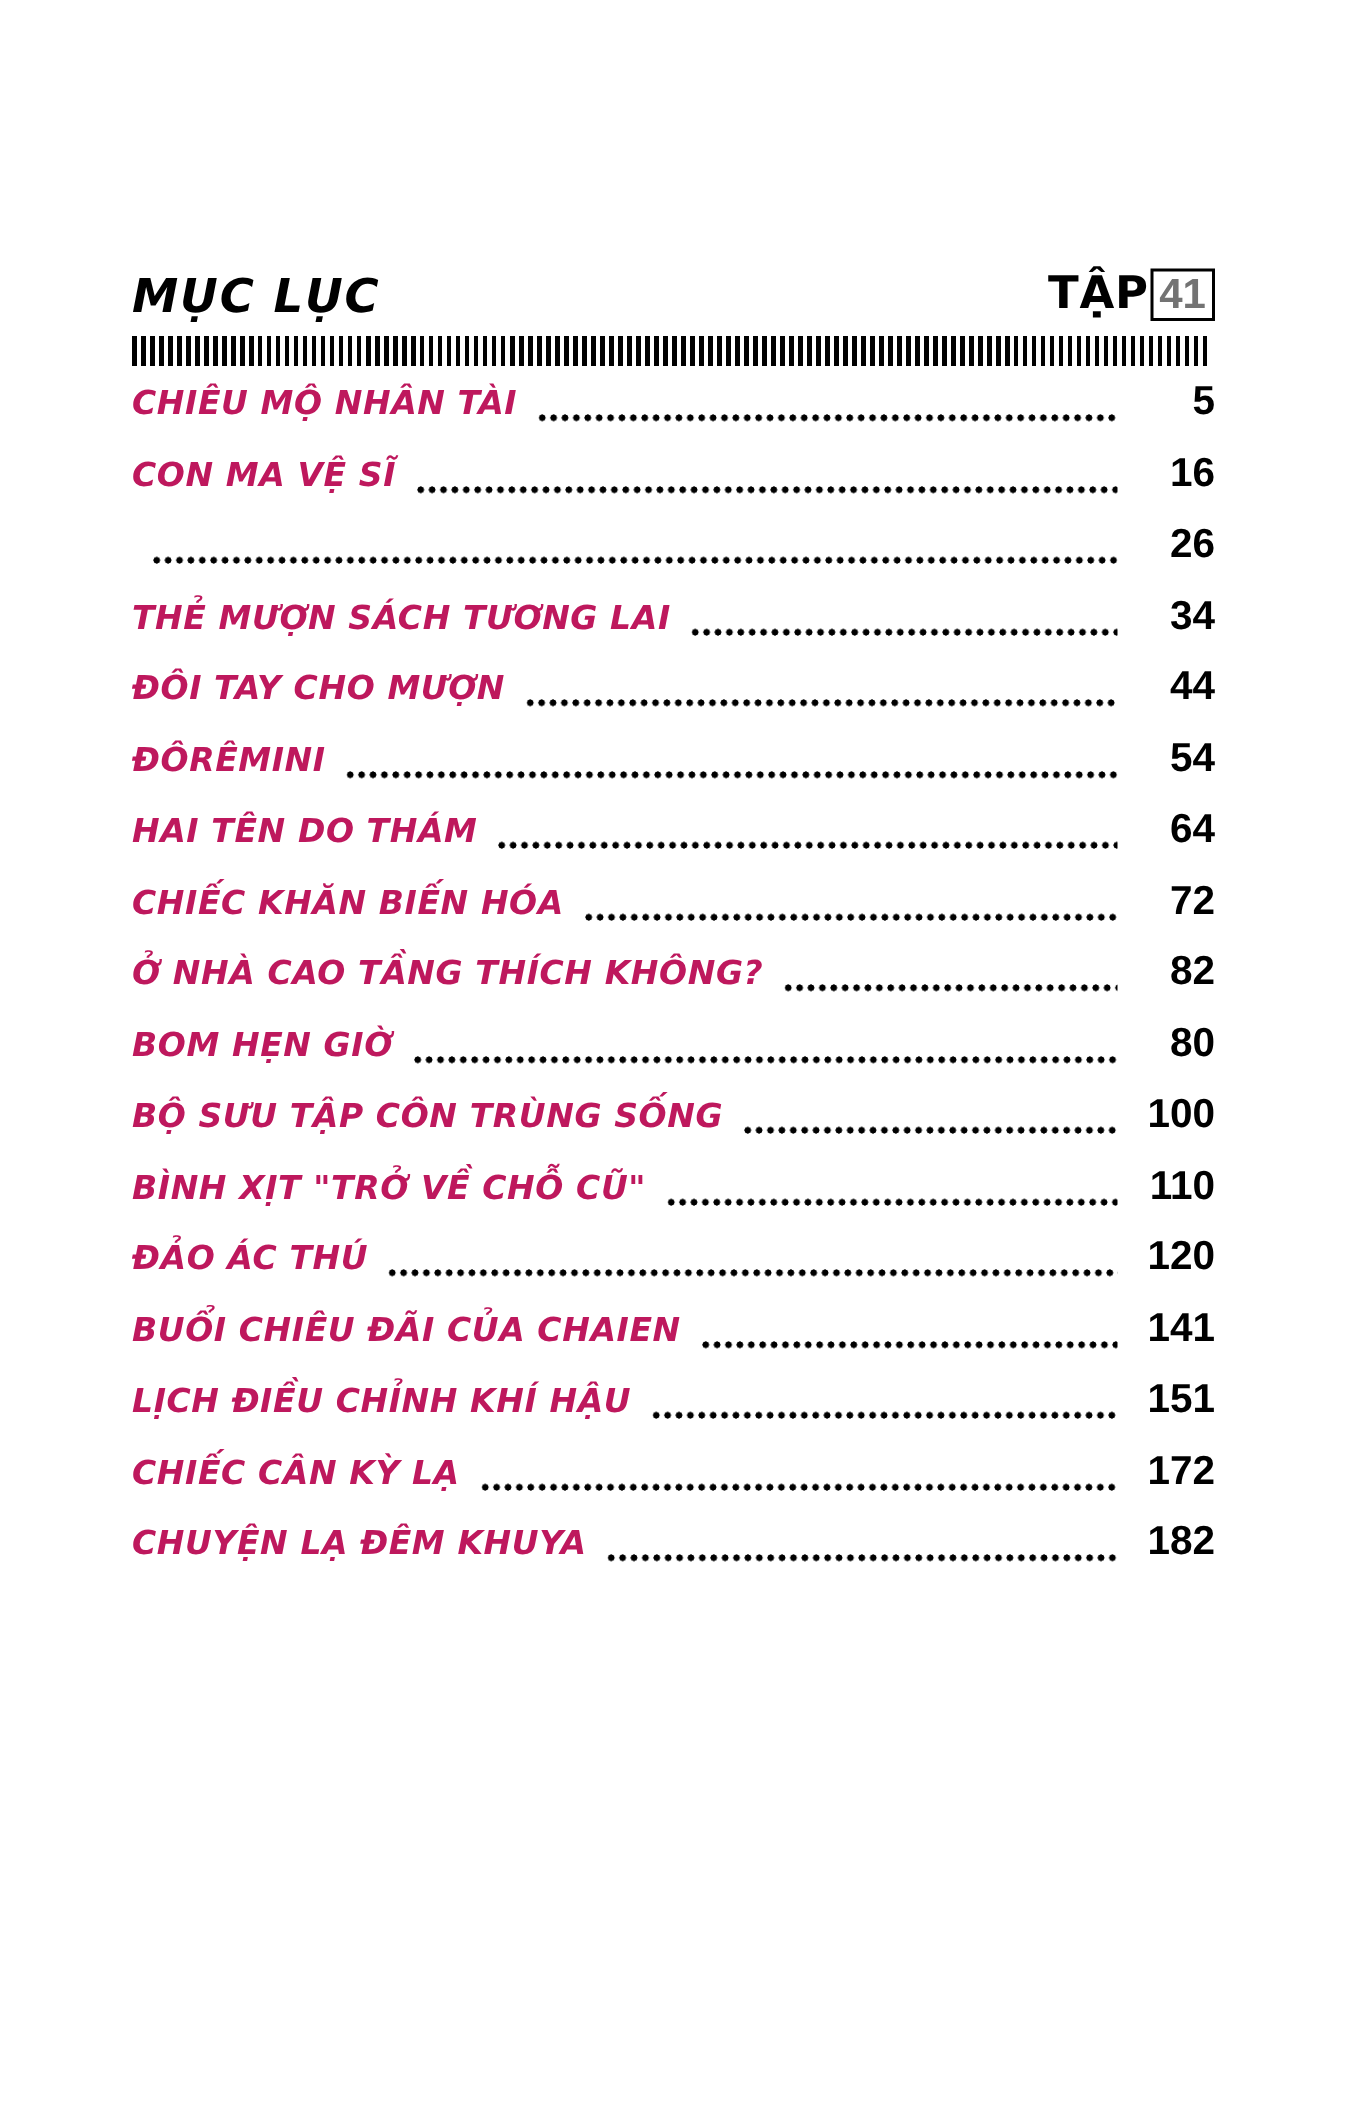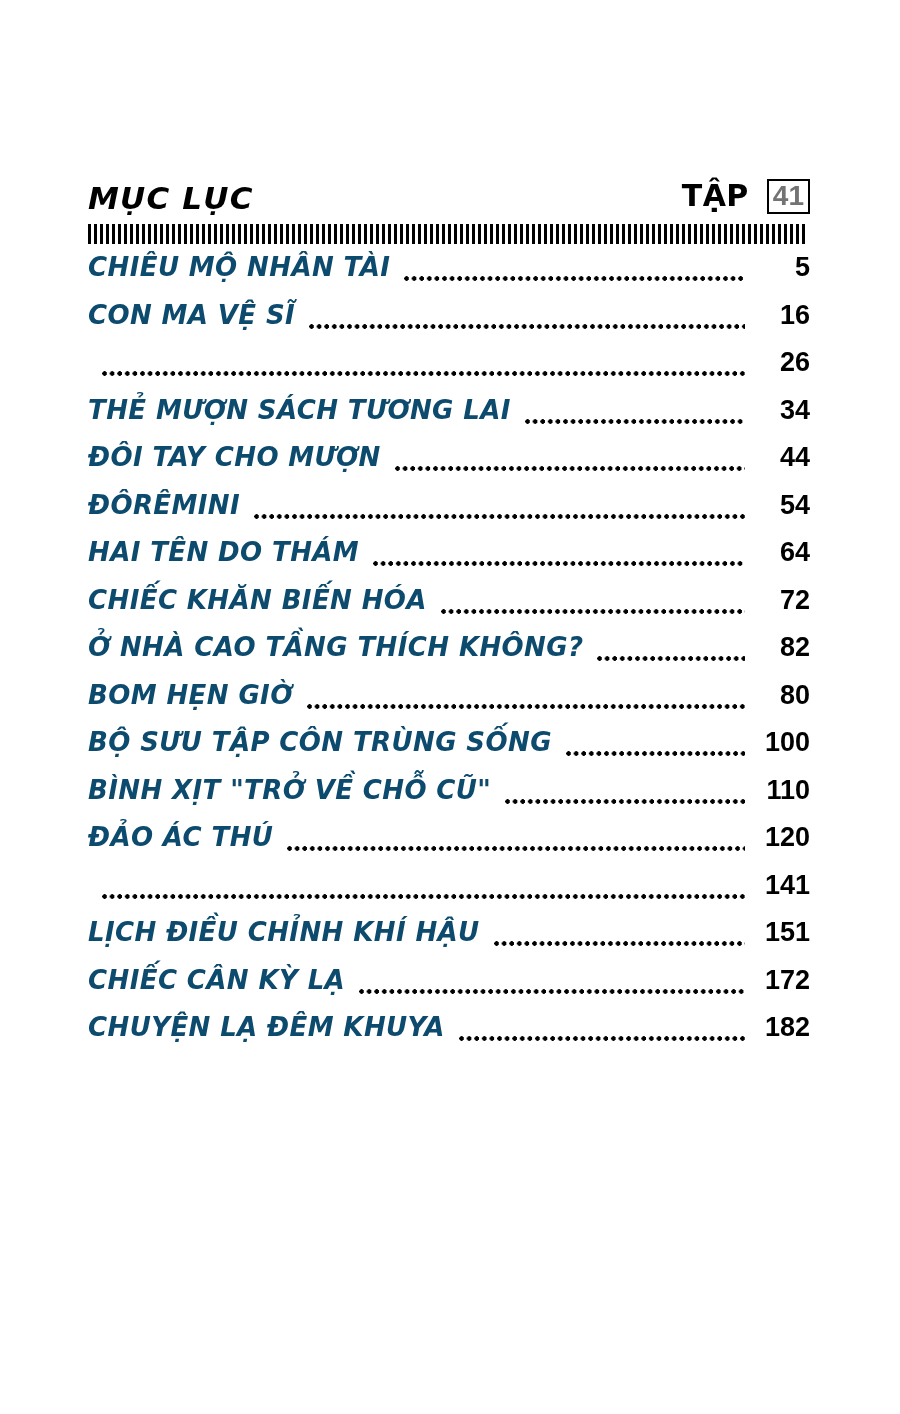--- a/index.html
+++ b/index.html
@@ -35,21 +35,21 @@
     font-weight: bold;
     font-style: italic;
     letter-spacing: 1.2px;
     color: #000;
     line-height: 1;
     white-space: nowrap;
   }
   #volume-group {
     display: flex;
     align-items: center;
-    gap: 18px;
+    gap: 1px;
     line-height: 1;
   }
   #volume-label {
     font-family: "DejaVu Sans", sans-serif;
     font-size: 30px;
     font-weight: bold;
     color: #000;
     letter-spacing: 0.5px;
     white-space: nowrap;
   }
@@ -87,25 +87,25 @@
     width: 722px;
   }
   .toc-row {
     display: flex;
     align-items: baseline;
     height: 47.5px;
     width: 722px;
   }
   .toc-entry-title {
     font-family: "DejaVu Sans", sans-serif;
-    font-size: 26px;
+    font-size: 22px;
     font-weight: bold;
     font-style: italic;
     letter-spacing: 0.4px;
-    color: #0c4a6e;
+    color: #be185d;
     white-space: nowrap;
     flex: 0 0 auto;
   }
   .toc-leader {
     flex: 1 1 auto;
     position: relative;
     height: 1px;
     margin: 0 9px 0 14px;
     min-width: 20px;
     align-self: center;
@@ -217,20 +217,21 @@
         <span class="toc-entry-title">BÌNH XỊT "TRỞ VỀ CHỖ CŨ"</span>
         <span class="toc-leader"></span>
         <span class="toc-page">110</span>
       </div>
       <div class="toc-row">
         <span class="toc-entry-title">ĐẢO ÁC THÚ</span>
         <span class="toc-leader"></span>
         <span class="toc-page">120</span>
       </div>
       <div class="toc-row">
+        <span class="toc-entry-title">BUỔI CHIÊU ĐÃI CỦA CHAIEN</span>
         <span class="toc-leader"></span>
         <span class="toc-page">141</span>
       </div>
       <div class="toc-row">
         <span class="toc-entry-title">LỊCH ĐIỀU CHỈNH KHÍ HẬU</span>
         <span class="toc-leader"></span>
         <span class="toc-page">151</span>
       </div>
       <div class="toc-row">
         <span class="toc-entry-title">CHIẾC CÂN KỲ LẠ</span>

